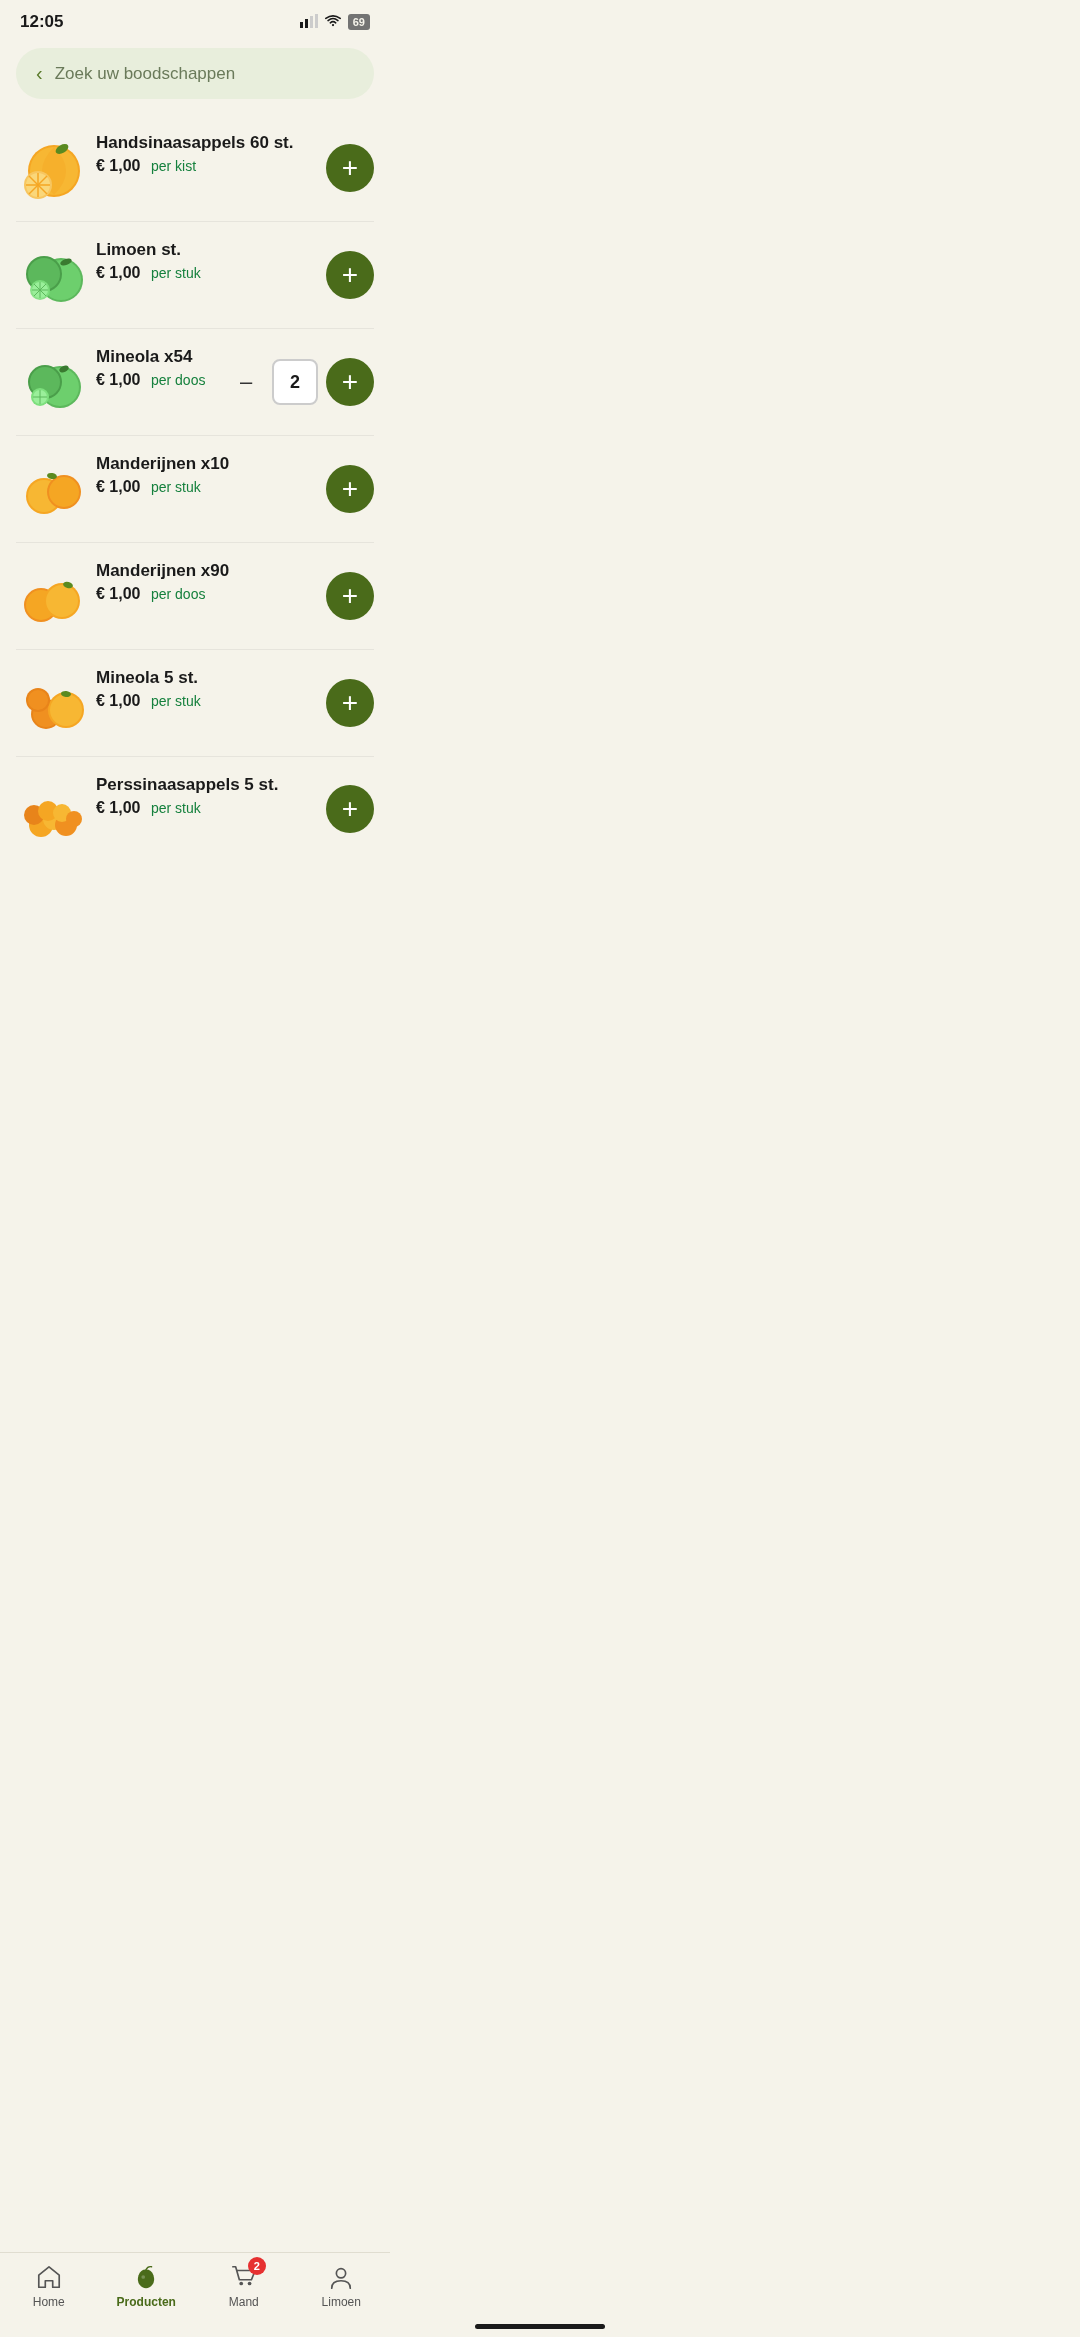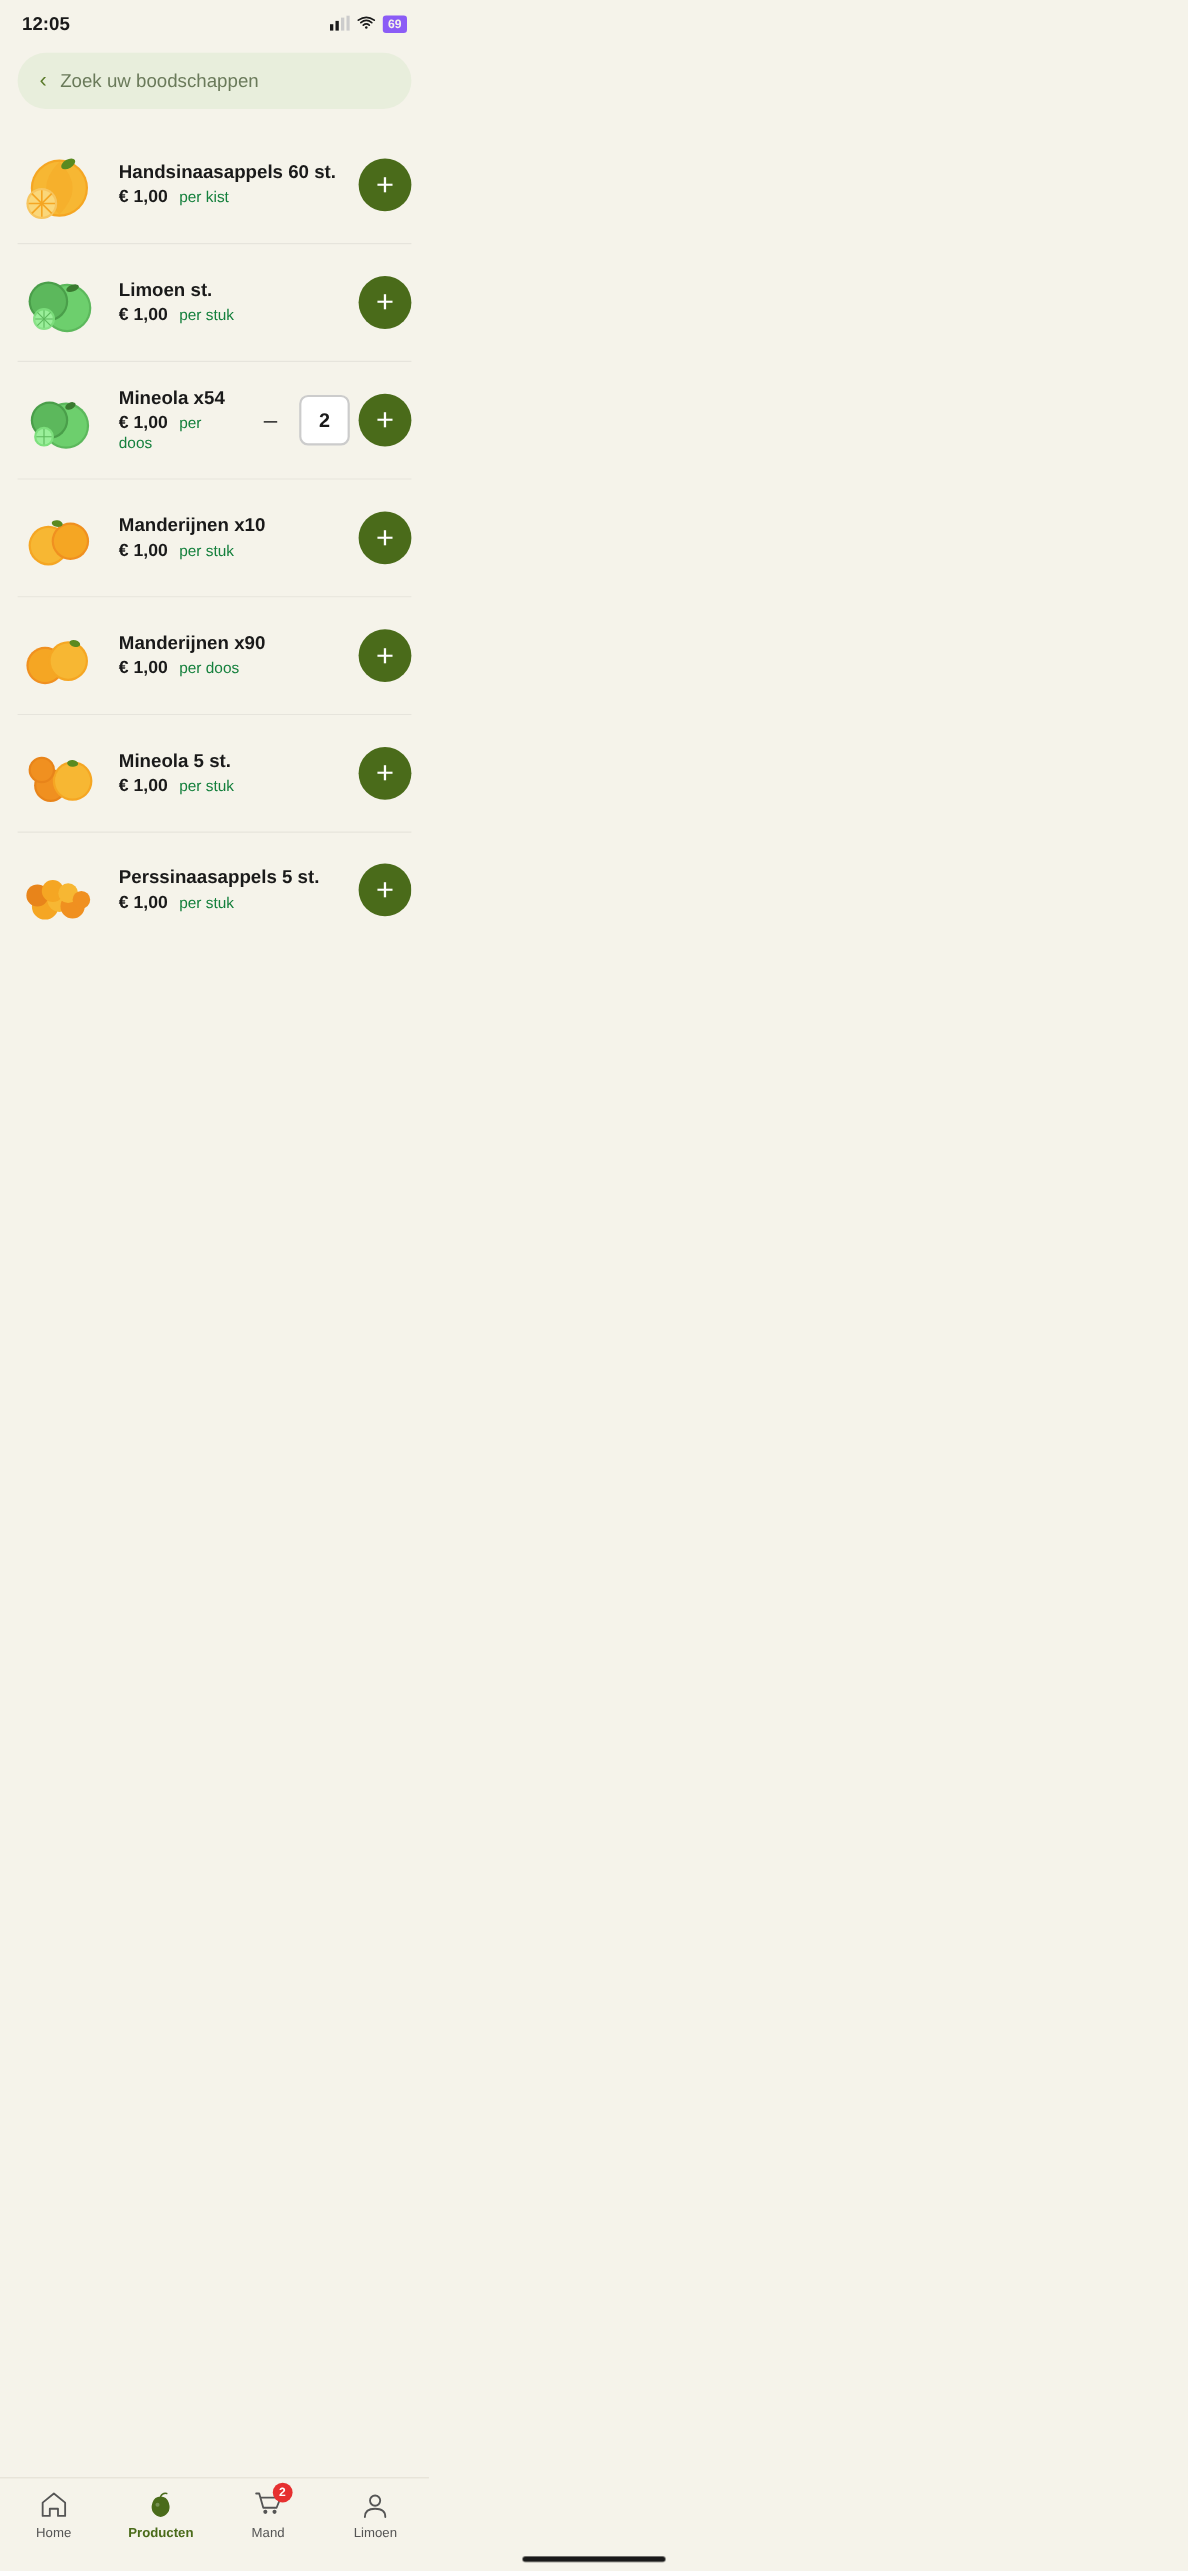--- a/index.html
+++ b/index.html
@@ -33,21 +33,21 @@
       align-items: center;
       gap: 6px;
     }
 
     .signal-icon, .wifi-icon {
       color: #1a1a1a;
       font-size: 14px;
     }
 
     .battery-box {
-      background: #8b5cf6;
+      background: #737373;
       color: #f5f3ea;
       font-size: 11px;
       font-weight: 700;
       padding: 2px 5px;
       border-radius: 3px;
     }
 
     
     .search-container {
       padding: 8px 16px 16px;
@@ -73,24 +73,23 @@
       font-size: 17px;
     }
 
     
     .product-list {
       padding: 0 16px;
     }
 
     .product-item {
       display: flex;
-      align-items: center;
       padding: 18px 0;
       border-bottom: 1px solid rgba(0,0,0,0.06);
-      gap: 12px;
+      gap: 0;
     }
 
     .product-image {
       width: 80px;
       height: 70px;
       flex-shrink: 0;
       display: flex;
       align-items: center;
       justify-content: center;
       font-size: 48px;

